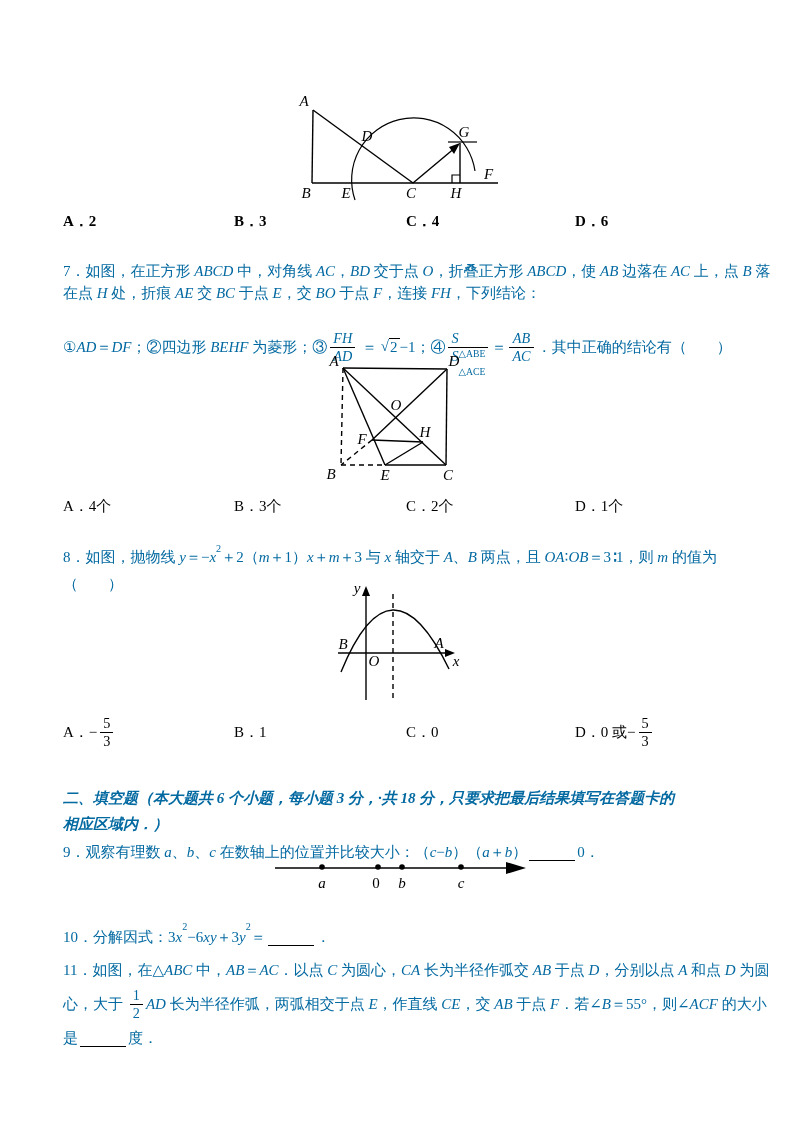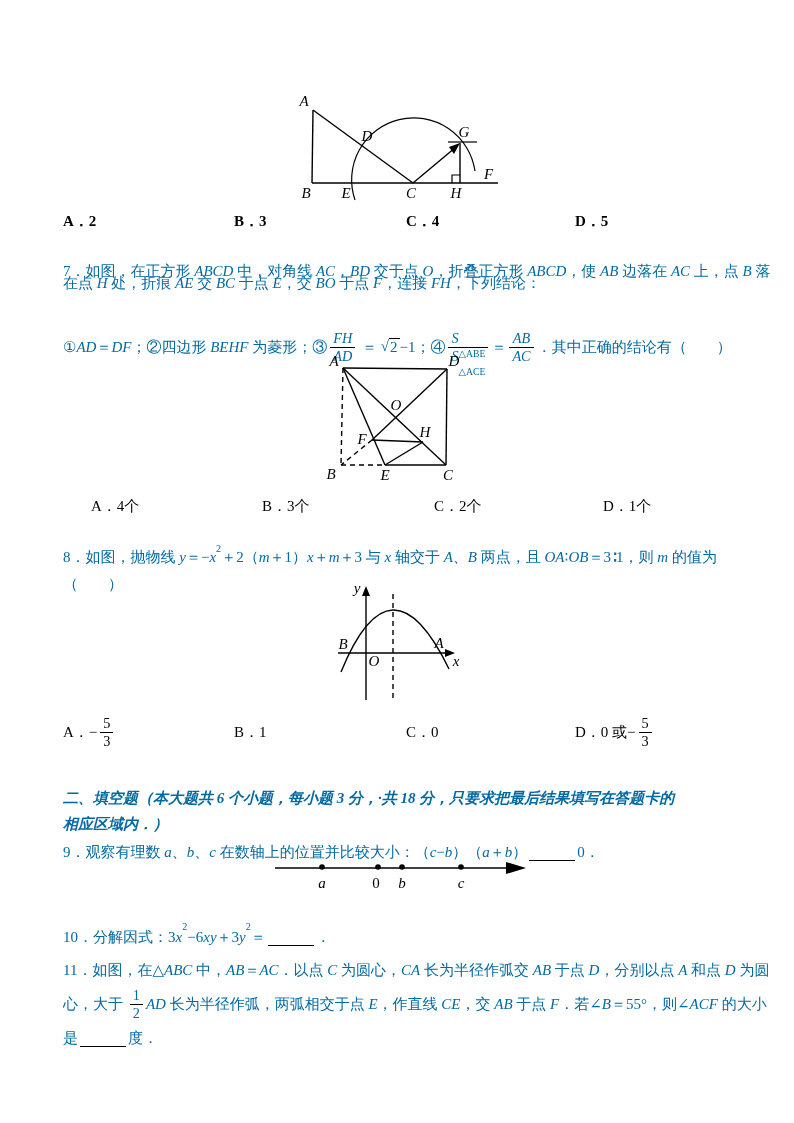--- a/index.html
+++ b/index.html
@@ -66,25 +66,25 @@
     <text x="171" y="112" text-anchor="middle">H</text>
     <text x="199" y="93">F</text>
     <text x="82" y="55" text-anchor="middle">D</text>
     <text x="179" y="51" text-anchor="middle">G</text>
   </svg>
 
   <div class="opt-row" style="top:211px;height:20px;font-weight:bold;">
     <span class="opt c1">A．2</span>
     <span class="opt c2">B．3</span>
     <span class="opt c3">C．4</span>
-    <span class="opt c4">D．5</span>
+    <span class="opt c4">D．6</span>
   </div>
 
   <div class="line" style="top:233px;"><span>7．如图，在正方形 </span><span class="it">ABCD</span><span> 中，对角线 </span><span class="it">AC</span><span>，</span><span class="it">BD</span><span> 交于点 </span><span class="it">O</span><span>，折叠正方形 </span><span class="it">ABCD</span><span>，使 </span><span class="it">AB</span><span> 边落在 </span><span class="it">AC</span><span> 上，点 </span><span class="it">B</span><span> 落</span></div>
-  <div class="line" style="top:245px;text-align:center;"><span>在点 </span><span class="it">H</span><span> 处，折痕 </span><span class="it">AE</span><span> 交 </span><span class="it">BC</span><span> 于点 </span><span class="it">E</span><span>，交 </span><span class="it">BO</span><span> 于点 </span><span class="it">F</span><span>，连接 </span><span class="it">FH</span><span>，下列结论：</span></div>
+  <div class="line" style="top:255px;text-align:center;"><span>在点 </span><span class="it">H</span><span> 处，折痕 </span><span class="it">AE</span><span> 交 </span><span class="it">BC</span><span> 于点 </span><span class="it">E</span><span>，交 </span><span class="it">BO</span><span> 于点 </span><span class="it">F</span><span>，连接 </span><span class="it">FH</span><span>，下列结论：</span></div>
   <div class="line tall" style="top:293px;"><span>①</span><span class="it">AD</span><span>＝</span><span class="it">DF</span><span>；②四边形 </span><span class="it">BEHF</span><span> 为菱形；③</span><span class="frac"><span class="fnum"><span class="it">FH</span></span><span class="fden"><span class="it">AD</span></span></span><span> ＝ </span><span class="sqrt"><span>√</span><span class="sqrt-body">2</span></span><span>−1；④</span><span class="frac"><span class="fnum"><span class="it">S</span><span class="sub">△ABE</span></span><span class="fden"><span class="it">S</span><span class="sub">△ACE</span></span></span><span>＝</span><span class="frac"><span class="fnum"><span class="it">AB</span></span><span class="fden"><span class="it">AC</span></span></span><span>．其中正确的结论有（　　）</span></div>
 
   <svg style="left:318px;top:352px;" width="160" height="145" viewBox="0 0 160 145">
     <line class="stroke" x1="25" y1="16" x2="129" y2="17"></line>
     <line class="stroke" x1="129" y1="17" x2="128" y2="113"></line>
     <line class="stroke dash" x1="25" y1="16" x2="23" y2="113"></line>
     <line class="stroke dash" x1="23" y1="113" x2="67" y2="113"></line>
     <line class="stroke" x1="67" y1="113" x2="128" y2="113"></line>
     <line class="stroke" x1="25" y1="16" x2="128" y2="113"></line>
     <line class="stroke" x1="129" y1="17" x2="54" y2="88"></line>
@@ -95,21 +95,21 @@
     <text x="16" y="14" text-anchor="middle">A</text>
     <text x="136" y="14" text-anchor="middle">D</text>
     <text x="13" y="127" text-anchor="middle">B</text>
     <text x="67" y="128" text-anchor="middle">E</text>
     <text x="130" y="128" text-anchor="middle">C</text>
     <text x="78" y="58" text-anchor="middle">O</text>
     <text x="44" y="92" text-anchor="middle">F</text>
     <text x="107" y="85" text-anchor="middle">H</text>
   </svg>
 
-  <div class="opt-row" style="top:496px;height:20px;margin-left:28px;">
+  <div class="opt-row" style="top:496px;height:20px;">
     <span class="opt c1">A．4个</span>
     <span class="opt c2">B．3个</span>
     <span class="opt c3">C．2个</span>
     <span class="opt c4">D．1个</span>
   </div>
 
   <div class="line" style="top:519px;"><span>8．如图，抛物线 </span><span class="it">y</span><span>＝−</span><span class="it">x</span><span class="sup">2</span><span>＋2（</span><span class="it">m</span><span>＋1）</span><span class="it">x</span><span>＋</span><span class="it">m</span><span>＋3 与 </span><span class="it">x</span><span> 轴交于 </span><span class="it">A</span><span>、</span><span class="it">B</span><span> 两点，且 </span><span class="it">OA</span><span>∶</span><span class="it">OB</span><span>＝3∶1，则 </span><span class="it">m</span><span> 的值为</span></div>
   <div class="line" style="top:546px;"><span>（　　）</span></div>
 
   <svg style="left:328px;top:580px;" width="145" height="128" viewBox="0 0 145 128">

